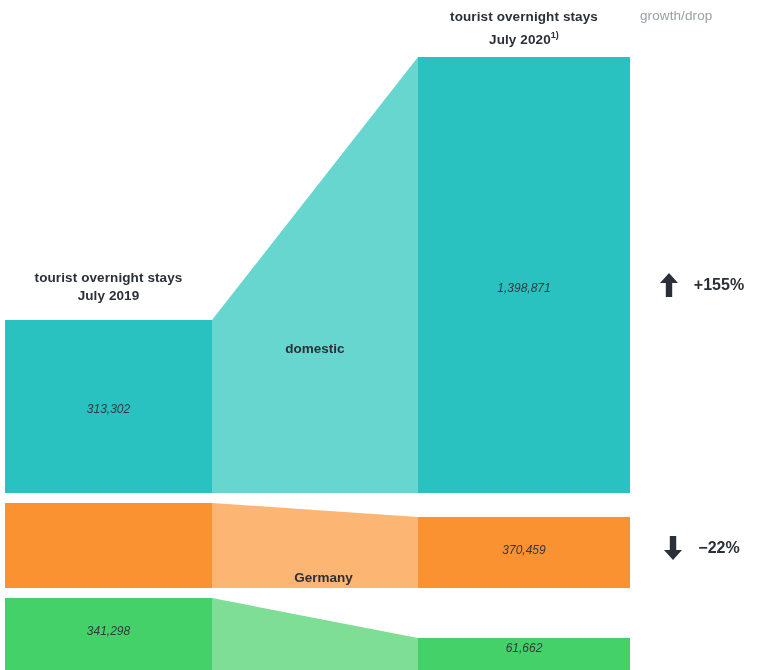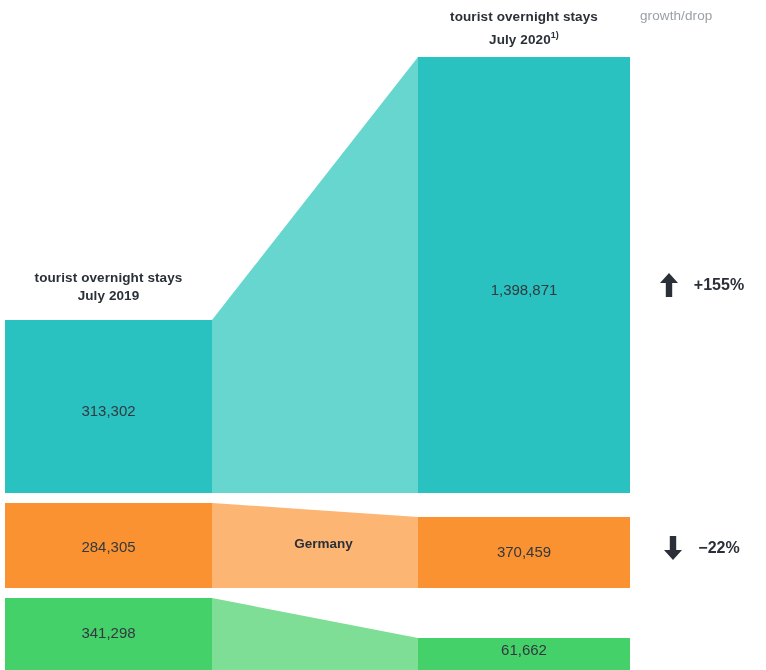--- a/index.html
+++ b/index.html
@@ -20,22 +20,23 @@
   #hdr-2020{left:418px;top:8px;width:212px;}
   #hdr-2019{left:5px;top:269px;width:207px;}
   #hdr-growth{
     position:absolute;left:640px;top:8px;width:126px;text-align:left;
     font-weight:normal;font-size:13.5px;color:#9aa0a6;letter-spacing:.1px;
   }
   .sup{font-size:9px;vertical-align:super;}
 
   
   .val{
-    position:absolute;text-align:center;font-size:15px;color:#33393f;
+    position:absolute;text-align:center;font-size:12px;color:#33393f;
     white-space:nowrap;
+    font-style:italic;
   }
   
   .cat{
     position:absolute;text-align:center;font-size:13.5px;font-weight:bold;
     color:#2b3038;white-space:nowrap;
   }
 
   
   .growth-row{
     position:absolute;left:636px;width:130px;height:30px;
@@ -74,28 +75,28 @@
   </div>
 
   <div class="hdr" id="hdr-2019">
     <div>tourist overnight stays</div>
     <div>July 2019</div>
   </div>
 
   <div id="hdr-growth">growth/drop</div>
 
   <div class="val" style="left:5px;top:402px;width:207px;">313,302</div>
-  <div class="val" style="left:5px;top:538px;width:207px;">284,305</div>
   <div class="val" style="left:5px;top:624px;width:207px;">341,298</div>
 
   <div class="val" style="left:418px;top:281px;width:212px;">1,398,871</div>
   <div class="val" style="left:418px;top:543px;width:212px;">370,459</div>
   <div class="val" style="left:418px;top:641px;width:212px;">61,662</div>
 
-  <div class="cat" style="left:212px;top:536px;width:223px;">Germany</div>
+  <div class="cat" style="left:212px;top:341px;width:206px;">domestic</div>
+  <div class="cat" style="left:212px;top:570px;width:223px;">Germany</div>
 
   <div class="growth-row" id="growth-row-domestic">
     <svg class="arrow" viewBox="0 0 22 26">
       <path d="M11 1 L20 11 L14.2 11 L14.2 25 L7.8 25 L7.8 11 L2 11 Z" fill="#2b3038"></path>
     </svg>
     <span class="growth-val">+155%</span>
   </div>
 
   <div class="growth-row" id="growth-row-germany">
     <svg class="arrow" viewBox="0 0 22 26">

